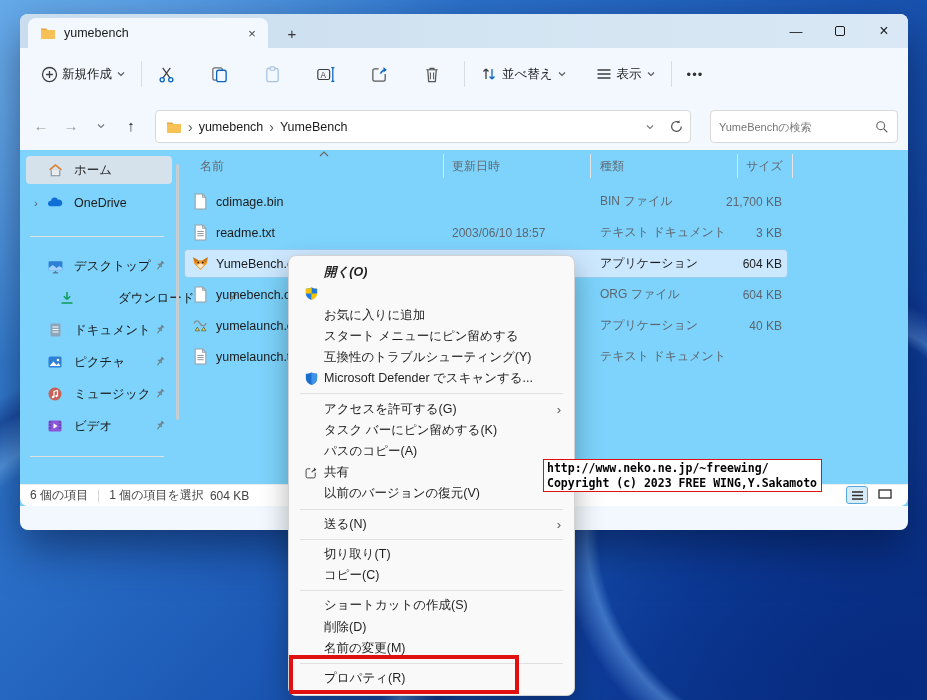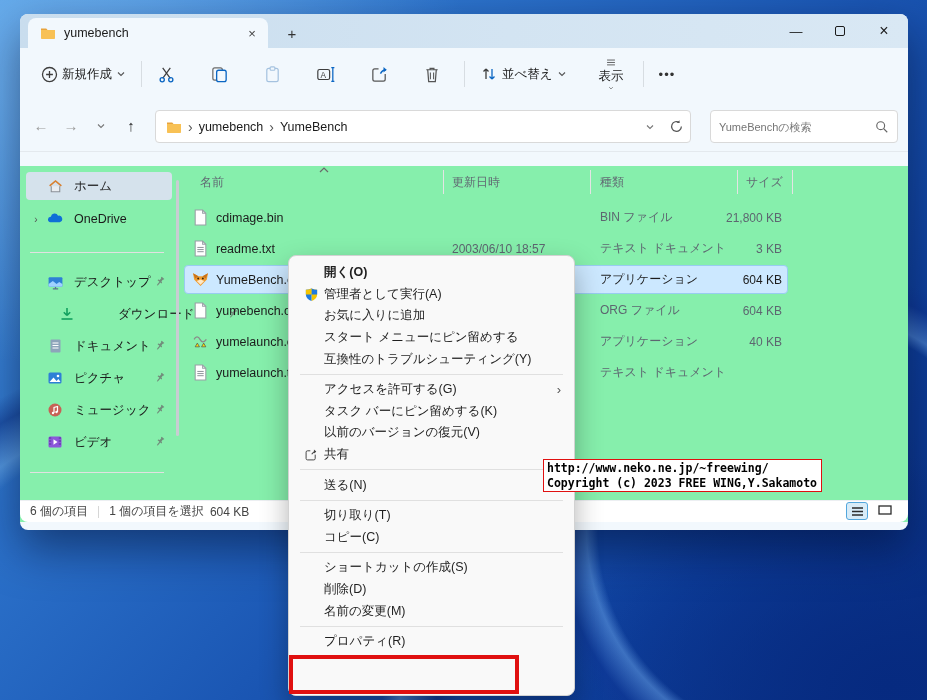--- a/index.html
+++ b/index.html
@@ -60,21 +60,21 @@
     display:flex; align-items:center; padding:0 6px; }
   .crumb { font-size:12.5px; color:#1b1b1b; padding:0 4px; }
   .crumb-sep { font-size:14px; color:#555; padding:0 2px; }
   #searchbox { position:absolute; left:690px; top:10px; width:188px; height:33px;
     background:#fff; border:1px solid #d9d9d9; border-radius:4px;
     display:flex; align-items:center; padding:0 8px; }
   #searchbox input { flex:1; border:none; outline:none; font-size:11px; color:#767676;
     font-family:inherit; background:transparent; }
 
   
-  #main { position:absolute; left:0; top:152px; width:100%; height:356px; background:#86efac; }
+  #main { position:absolute; left:0; top:136px; width:100%; height:356px; background:#7dd3fc; }
   
   #sidebar { position:absolute; left:0; top:0; width:160px; height:100%; }
   .sb-item { position:absolute; left:6px; width:146px; height:28px; border-radius:4px;
     display:flex; align-items:center; font-size:12.5px; color:#1b1b1b; }
   .sb-item.sel { background:#d5e2ec; }
   .sb-exp { width:20px; text-align:center; font-size:10px; color:#555; }
   .sb-ico { width:18px; height:18px; margin-right:10px; display:flex; align-items:center; justify-content:center; }
   .sb-label { flex:1; white-space:nowrap; }
   .sb-pin { width:14px; margin-right:4px; opacity:.75; }
   .sb-sep { position:absolute; left:10px; width:134px; height:1px; background:#e1e1e1; }
@@ -106,21 +106,21 @@
   .viewtgl2 { position:absolute; right:12px; bottom:2px; width:22px; height:18px;
     display:flex; align-items:center; justify-content:center; }
 
   
   #ctxmenu { position:absolute; left:288px; top:255px; width:287px; height:441px;
     background:#f9f9f9; border:1px solid #d2d2d2; border-radius:8px;
     box-shadow:0 12px 28px rgba(0,0,0,.30); padding:6px 5px; display:flex; flex-direction:column; z-index:5; }
   .mi { display:flex; align-items:center; height:21.6px; padding:0 6px 0 4px; border-radius:4px; }
   .mic { width:26px; display:flex; align-items:center; justify-content:center; }
   .mil { flex:1; font-size:12.5px; color:#1f1f1f; white-space:nowrap; }
-  .mil.bold { font-weight:bold; }
+  .mil.bold { font-weight:bold;font-style:italic; }
   .msub { font-size:13px; color:#555; padding-right:2px; }
   .msep { height:1px; background:#e0e0e0; margin:4px 6px; }
 
   
   #redbox-prop { position:absolute; left:289px; top:655px; width:230px; height:39px;
     border:4px solid #e01010; z-index:9; }
   #cred { position:absolute; left:543px; top:459px; width:279px; height:33px;
     background:#fff; border:1px solid #e01010; z-index:8;
     font-family:"DejaVu Sans Mono","Liberation Mono",monospace; font-weight:bold;
     font-size:11.5px; line-height:15px; color:#000; padding:1px 3px; white-space:nowrap; }
@@ -211,21 +211,21 @@
       <div class="tb-btn">
         <svg width="18" height="18" viewBox="0 0 18 18">
           <path d="M6 14V4M6 4L3.5 6.5M6 4l2.5 2.5" fill="none" stroke="#3d3d3d" stroke-width="1.3"></path>
           <path d="M12 4v10M12 14l-2.5-2.5M12 14l2.5-2.5" fill="none" stroke="#0b66c3" stroke-width="1.3"></path>
         </svg>
         <span class="tb-label">並べ替え</span>
         <svg class="chev" viewBox="0 0 10 10">
           <path d="M2 3.5l3 3 3-3" fill="none" stroke="#555" stroke-width="1.1"></path>
         </svg>
       </div>
-      <div class="tb-btn" style="margin-left:14px;flex-direction:column;">
+      <div class="tb-btn" style="margin-left:14px;">
         <svg width="18" height="18" viewBox="0 0 18 18">
           <path d="M2.5 5h13M2.5 9h13M2.5 13h13" stroke="#3d3d3d" stroke-width="1.3"></path>
         </svg>
         <span class="tb-label">表示</span>
         <svg class="chev" viewBox="0 0 10 10">
           <path d="M2 3.5l3 3 3-3" fill="none" stroke="#555" stroke-width="1.1"></path>
         </svg>
       </div>
       <div class="tb-sep"></div>
       <div class="tb-btn" style="font-size:13px; color:#333; letter-spacing:1px;">•••</div>
@@ -415,21 +415,21 @@
         <div class="fh" style="left:566px;">サイズ</div>
         <div class="fdiv" style="left:612px;"></div>
 
         <div class="frow" style="top:36px;">
           <svg class="fico" viewBox="0 0 16 16">
             <path d="M3 1h7l3 3v11H3z" fill="#fff" stroke="#9aa0a6"></path>
               <path d="M10 1v3h3" fill="none" stroke="#9aa0a6"></path>
           </svg>
           <div class="fcell" style="left:36px;">cdimage.bin</div>
           <div class="fcell fmeta" style="left:420px;">BIN ファイル</div>
-          <div class="fcell fmeta" style="left:480px; width:122px; justify-content:flex-end;">21,800 KB</div>
+          <div class="fcell fmeta" style="left:480px; width:122px; justify-content:flex-end;">21,700 KB</div>
         </div>
 
         <div class="frow" style="top:67px;">
           <svg class="fico" viewBox="0 0 16 16">
             <path d="M3 1h7l3 3v11H3z" fill="#fff" stroke="#9aa0a6"></path>
               <path d="M10 1v3h3" fill="none" stroke="#9aa0a6"></path>
             <path d="M5 7h6M5 9h6M5 11h6" stroke="#8a9096" stroke-width=".9"></path>
           </svg>
           <div class="fcell" style="left:36px;">readme.txt</div>
           <div class="fcell fmeta" style="left:272px;">2003/06/10 18:57</div>
@@ -508,58 +508,70 @@
     </div>
     <div class="mi">
       <span class="mic">
         <svg width="15" height="15" viewBox="0 0 16 16">
           <path d="M8 1.5c2 1 4 1.5 6 1.5v5c0 3.5-2.5 5.8-6 7z" fill="#f5c400"></path>
           <path d="M8 1.5c-2 1-4 1.5-6 1.5v5c0 3.5 2.5 5.8 6 7z" fill="#1f7ae0"></path>
           <path d="M8 1.5c2 1 4 1.5 6 1.5v5H8z" fill="#1f7ae0"></path>
           <path d="M8 1.5c-2 1-4 1.5-6 1.5v5h6z" fill="#f5c400"></path>
         </svg>
       </span>
-        <span class="mil">管理者として実行(A)</span>
     </div>
     <div class="mi">
       <span class="mic"></span>
         <span class="mil">お気に入りに追加</span>
     </div>
     <div class="mi">
       <span class="mic"></span>
         <span class="mil">スタート メニューにピン留めする</span>
     </div>
     <div class="mi">
       <span class="mic"></span>
         <span class="mil">互換性のトラブルシューティング(Y)</span>
+    </div>
+    <div class="mi">
+      <span class="mic">
+        <svg width="15" height="15" viewBox="0 0 16 16">
+          <path d="M8 1.5c2 1 4 1.5 6 1.5v5c0 3.5-2.5 5.8-6 7-3.5-1.2-6-3.5-6-7v-5c2 0 4-.5 6-1.5z" fill="#1b6fd0"></path>
+          <path d="M8 1.5c2 1 4 1.5 6 1.5v5c0 3.5-2.5 5.8-6 7z" fill="#3f94e8"></path>
+        </svg>
+      </span>
+        <span class="mil">Microsoft Defender でスキャンする...</span>
     </div>
     <div class="msep"></div>
     <div class="mi">
       <span class="mic"></span>
         <span class="mil">アクセスを許可する(G)</span>
       <span class="msub">›</span>
     </div>
     <div class="mi">
       <span class="mic"></span>
         <span class="mil">タスク バーにピン留めする(K)</span>
     </div>
     <div class="mi">
       <span class="mic"></span>
-        <span class="mil">以前のバージョンの復元(V)</span>
+        <span class="mil">パスのコピー(A)</span>
     </div>
     <div class="mi">
       <span class="mic">
         <svg width="14" height="14" viewBox="0 0 20 20">
           <path d="M16 9.5V15a2 2 0 0 1-2 2H5a2 2 0 0 1-2-2V6a2 2 0 0 1 2-2h4" fill="none" stroke="#444" stroke-width="1.4"></path>
           <path d="M11 9c2-3.5 4-4 6-4" fill="none" stroke="#444" stroke-width="1.5"></path>
           <path d="M14.2 2.2L17.5 5l-3.3 2.8z" fill="#444"></path>
         </svg>
       </span>
         <span class="mil">共有</span>
     </div>
+    <div class="mi">
+      <span class="mic"></span>
+        <span class="mil">以前のバージョンの復元(V)</span>
+    </div>
     <div class="msep"></div>
     <div class="mi">
       <span class="mic"></span>
         <span class="mil">送る(N)</span>
       <span class="msub">›</span>
     </div>
     <div class="msep"></div>
     <div class="mi">
       <span class="mic"></span>
         <span class="mil">切り取り(T)</span>

